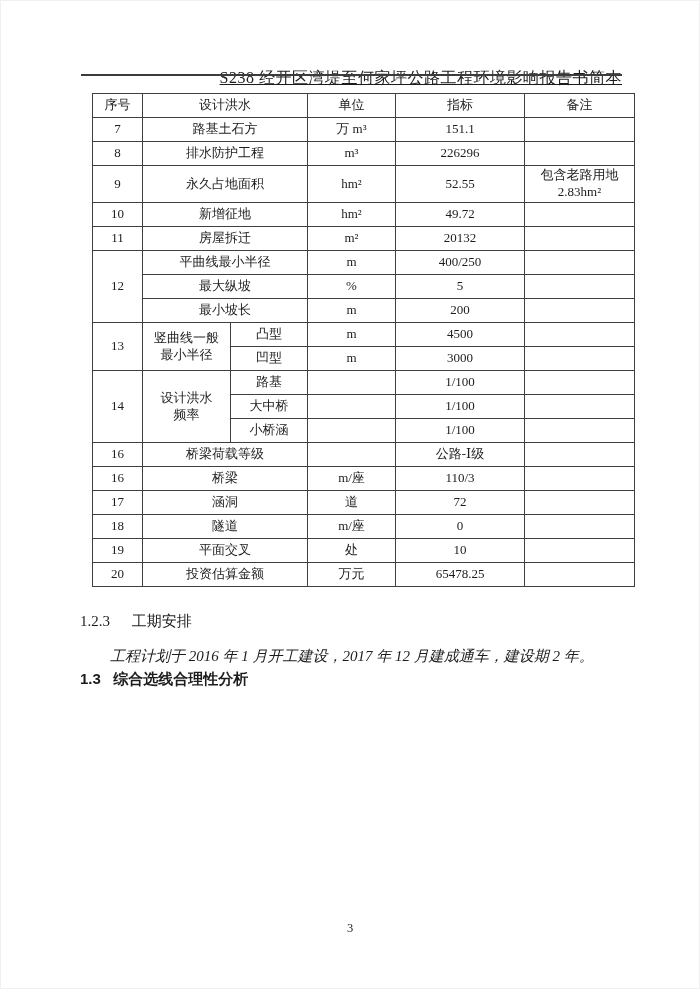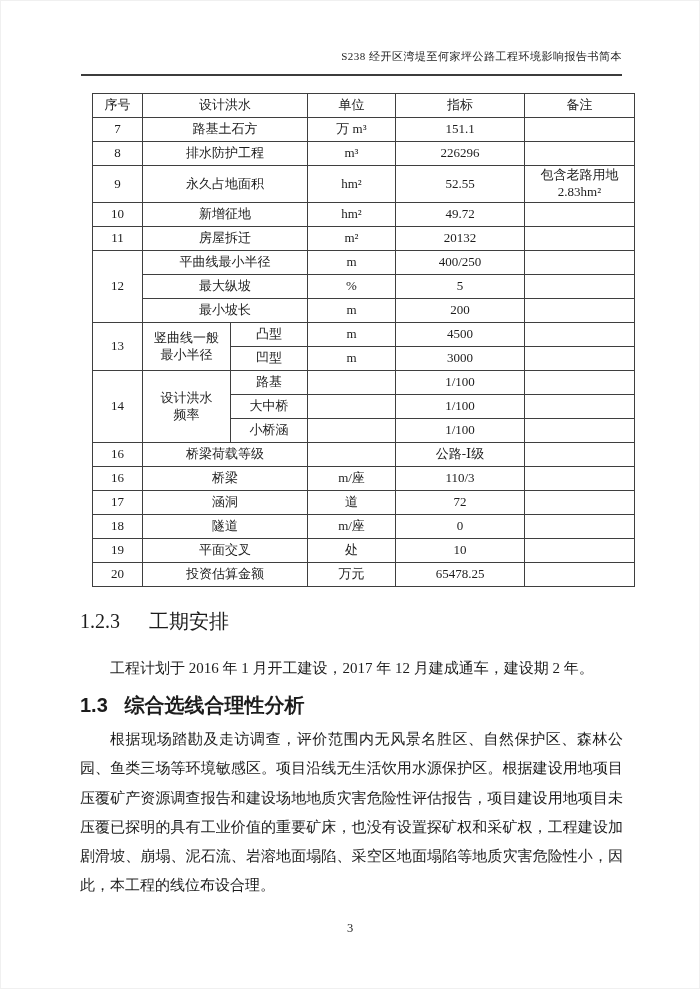--- a/index.html
+++ b/index.html
@@ -2,49 +2,48 @@
 <html><head>
 <meta charset="utf-8">
 <style>
   html,body{margin:0;padding:0;background:#fff;}
   .page{
     position:relative;width:700px;height:989px;background:#ffffff;
     font-family:"Liberation Serif","DejaVu Serif",serif;color:#1c1c1c;
     overflow:hidden;box-shadow:inset 0 0 0 1px #f0f0f0;
   }
   .running-header{
-    position:absolute;top:49px;right:78px;font-size:11px;
-    letter-spacing:.5px;white-space:nowrap;
+    position:absolute;top:68px;right:78px;font-size:16px;
+    letter-spacing:.5px;white-space:nowrap;text-decoration:underline;
   }
   .header-rule{
     position:absolute;top:74px;left:81px;width:541px;height:0;
     border-top:2px solid #3c3c3c;
   }
   table.indicators{
     position:absolute;top:93px;left:92px;width:542px;
     border-collapse:collapse;table-layout:fixed;font-size:13px;
   }
   table.indicators th,table.indicators td{
     border:1px solid #3f3f3f;text-align:center;vertical-align:middle;
     padding:1px 2px;font-weight:normal;white-space:pre-line;line-height:1.3;
     overflow:hidden;
   }
   table.indicators tr{height:24px;}
   table.indicators tr.tall{height:37px;}
   .sections{position:absolute;top:611px;left:80px;width:543px;font-size:15px;}
-  .sec-heading{line-height:20px;margin:0;font-size:20px;font-weight:normal;}
+  .sec-heading{line-height:20px;margin:0;font-size:15px;font-weight:normal;}
   .sec-heading .num{display:inline-block;}
   .sec-heading.h123 .title{margin-left:1.2em;}
   .sec-heading.h13{
     font-family:"Liberation Sans","DejaVu Sans",sans-serif;font-weight:bold;
-    margin-top:14px;
   }
   .sec-heading.h13 .title{margin-left:.55em;}
   .para{margin:0;text-indent:2em;text-align:justify;}
-  .para.p123{margin-top:24px;line-height:26px;}
+  .para.p123{margin-top:12px;line-height:26px;font-style:italic;}
   .para.p13{margin-top:10px;line-height:29.3px;}
   .page-number{
     position:absolute;top:921px;left:0;width:100%;text-align:center;
     font-size:12.5px;
   }
 </style>
 </head>
 <body>
 
 <div class="page">
@@ -209,18 +208,17 @@
   <div class="sections">
     <h3 class="sec-heading h123">
       <span class="num">1.2.3</span>
       <span class="title">工期安排</span>
     </h3>
     <p class="para p123">工程计划于 2016 年 1 月开工建设，2017 年 12 月建成通车，建设期 2 年。</p>
     <h3 class="sec-heading h13">
       <span class="num">1.3</span>
       <span class="title">综合选线合理性分析</span>
     </h3>
-    <p class="para p13">根据现场踏勘及走访调查，评价范围内无风景名胜区、自然保护区、森林公园、鱼类三场等环境敏感区。项目沿线无生活饮用水源保护区。根据建设用地项目压覆矿产资源调查报告和建设场地地质灾害危险性评估报告，项目建设用地项目未压覆已探明的具有工业价值的重要矿床，也没有设置探矿权和采矿权，工程建设加剧滑坡、崩塌、泥石流、岩溶地面塌陷、采空区地面塌陷等地质灾害危险性小，因此，本工程的线位布设合理。</p>
   </div>
 
   <div class="page-number">3</div>
 
 </div>
 
 </body></html>

